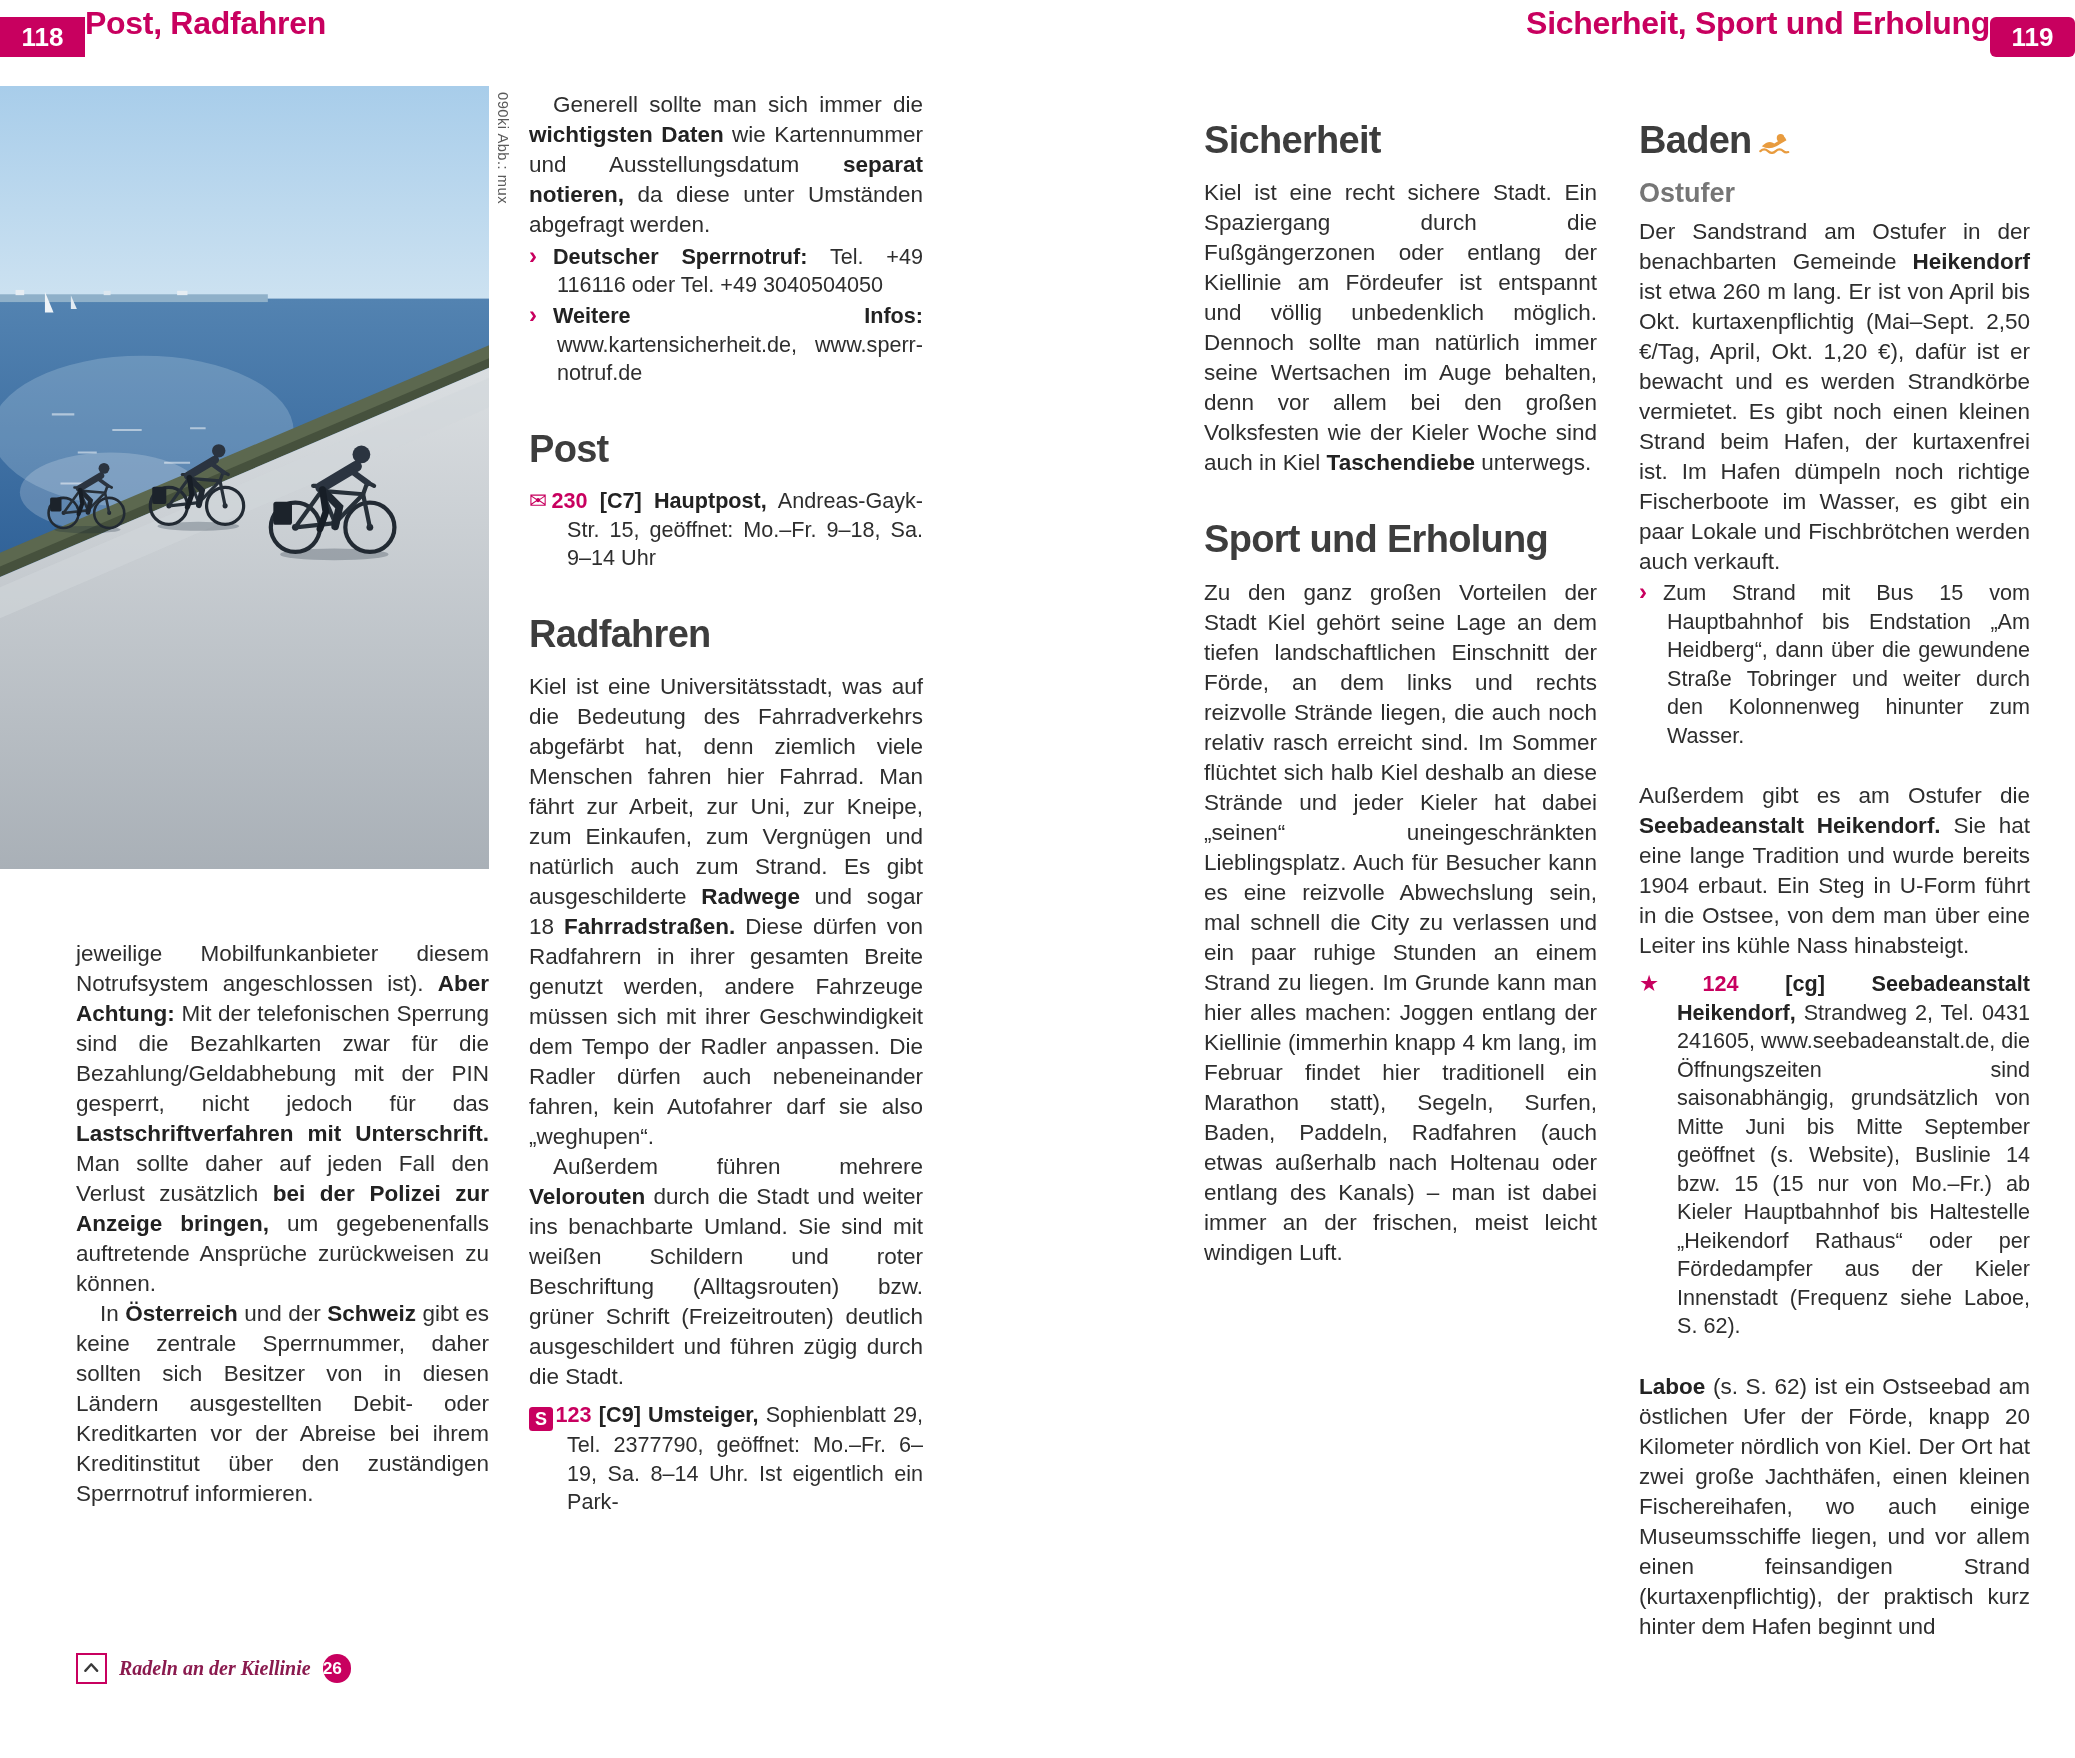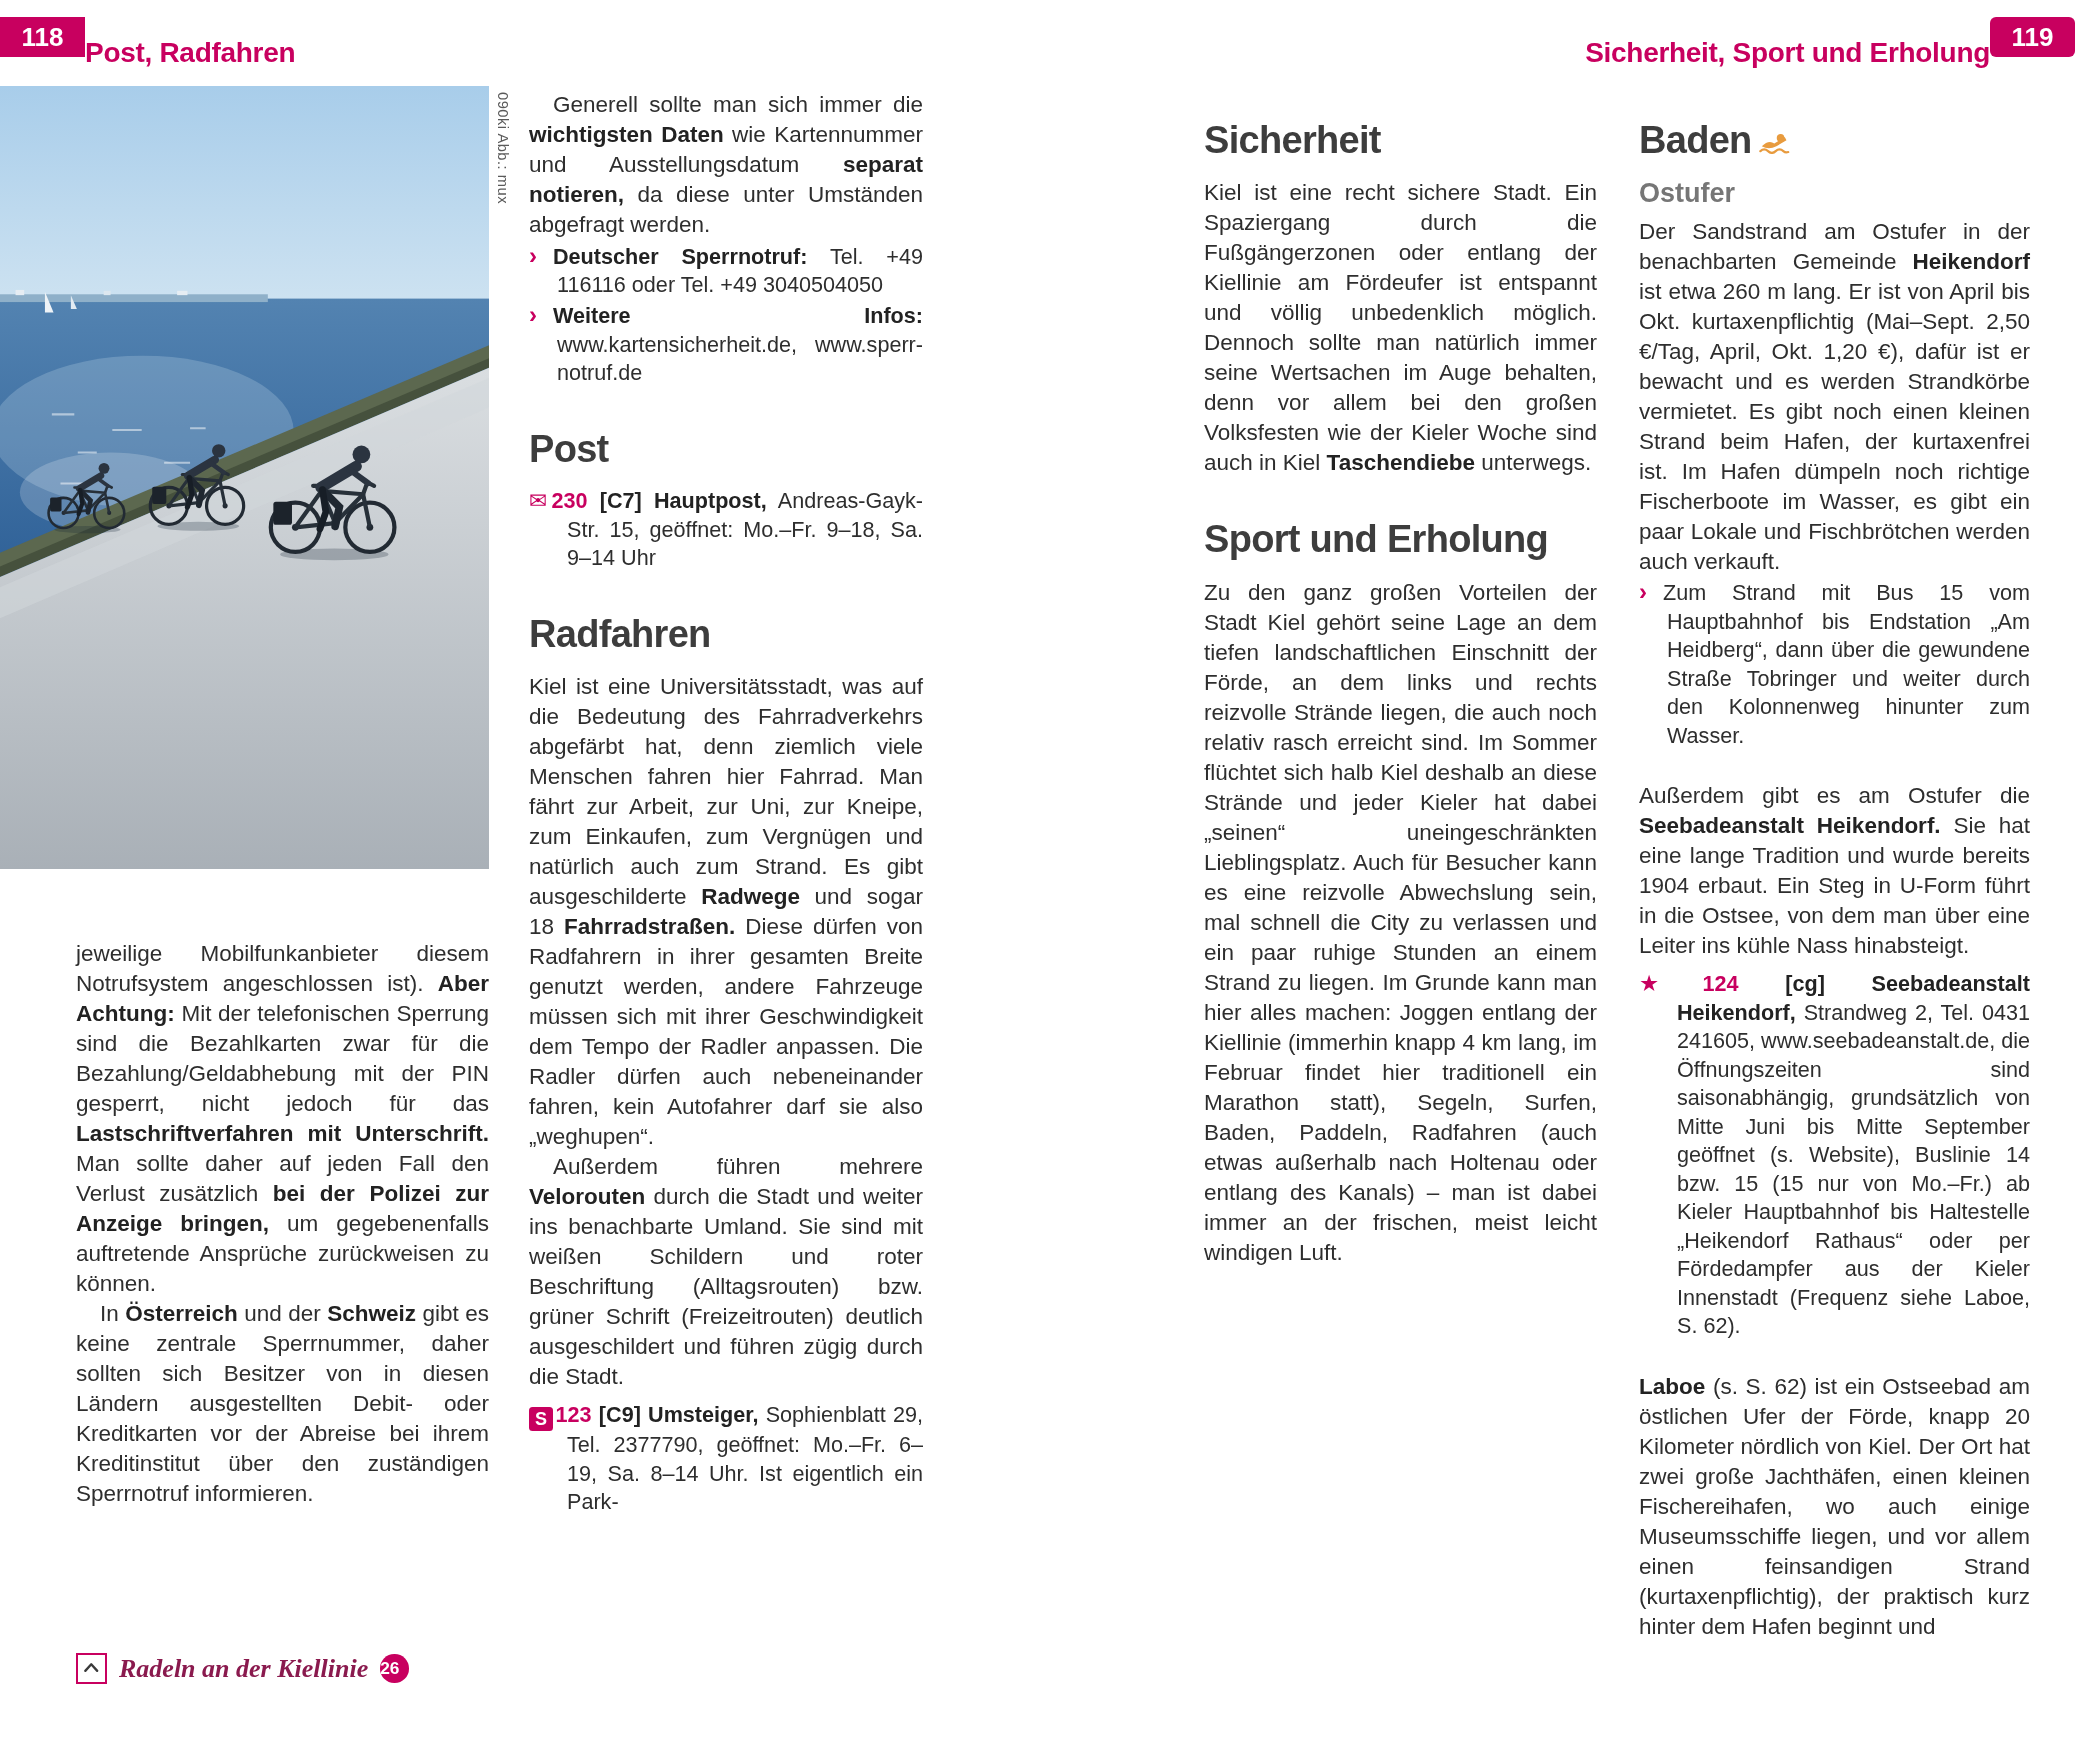--- a/index.html
+++ b/index.html
@@ -13,22 +13,22 @@
   *{box-sizing:border-box;}
   html,body{margin:0;padding:0;}
   body{background:#e9e9e9;font-family:"Liberation Sans",sans-serif;}
   .page{position:relative;width:2075px;height:1759px;background:#ffffff;overflow:hidden;}
 
   
   .pn{position:absolute;top:17.3px;width:85px;height:40px;background:var(--accent);color:#fff;
       font-size:26px;font-weight:bold;display:flex;align-items:center;justify-content:center;}
   .pn-left{left:0;}
   .pn-right{right:0;border-radius:6px;}
-  .htitle{position:absolute;top:33px;height:40px;line-height:40px;color:var(--accent);
-      font-size:28px;font-weight:bold;letter-spacing:-0.3px;}
+  .htitle{position:absolute;top:3px;height:40px;line-height:40px;color:var(--accent);
+      font-size:32px;font-weight:bold;letter-spacing:-0.3px;}
   .htitle-left{left:85px;}
   .htitle-right{right:85px;}
 
   
   .photo{position:absolute;left:0;top:86px;width:489px;height:783px;}
   .photo svg{display:block;}
   .credit{position:absolute;left:495px;top:92px;writing-mode:vertical-rl;
       font-size:14.7px;color:#5a5a5a;letter-spacing:0.5px;}
 
   
@@ -65,21 +65,21 @@
   .r-num{font-weight:bold;color:var(--accent);}
   .r-circ{display:inline-block;min-width:23px;height:23px;line-height:23px;border-radius:50%;
       background:var(--accent);color:#fff;text-align:center;font-size:15.6px;font-weight:bold;
       vertical-align:-2.6px;text-indent:0;}
 
   
   .caption{position:absolute;left:76px;top:1653px;display:flex;align-items:center;gap:12px;}
   .cap-box{width:31px;height:31px;border:2.6px solid var(--accent);display:flex;
       align-items:center;justify-content:center;background:#fff;}
   .cap-text{font-family:"Liberation Serif",serif;font-style:italic;font-weight:bold;
-      font-size:26px;color:var(--capcol);}
+      font-size:20px;color:var(--capcol);}
   .cap-ref{display:inline-block;width:28.5px;height:28.5px;line-height:28.5px;border-radius:50%;
       background:var(--accent);color:#fff;font-size:17.3px;font-weight:bold;}
 </style>
 </head>
 <body>
 
 <div class="page">
 
   <div class="pn pn-left">118</div>
   <div class="htitle htitle-left">Post, Radfahren</div>

